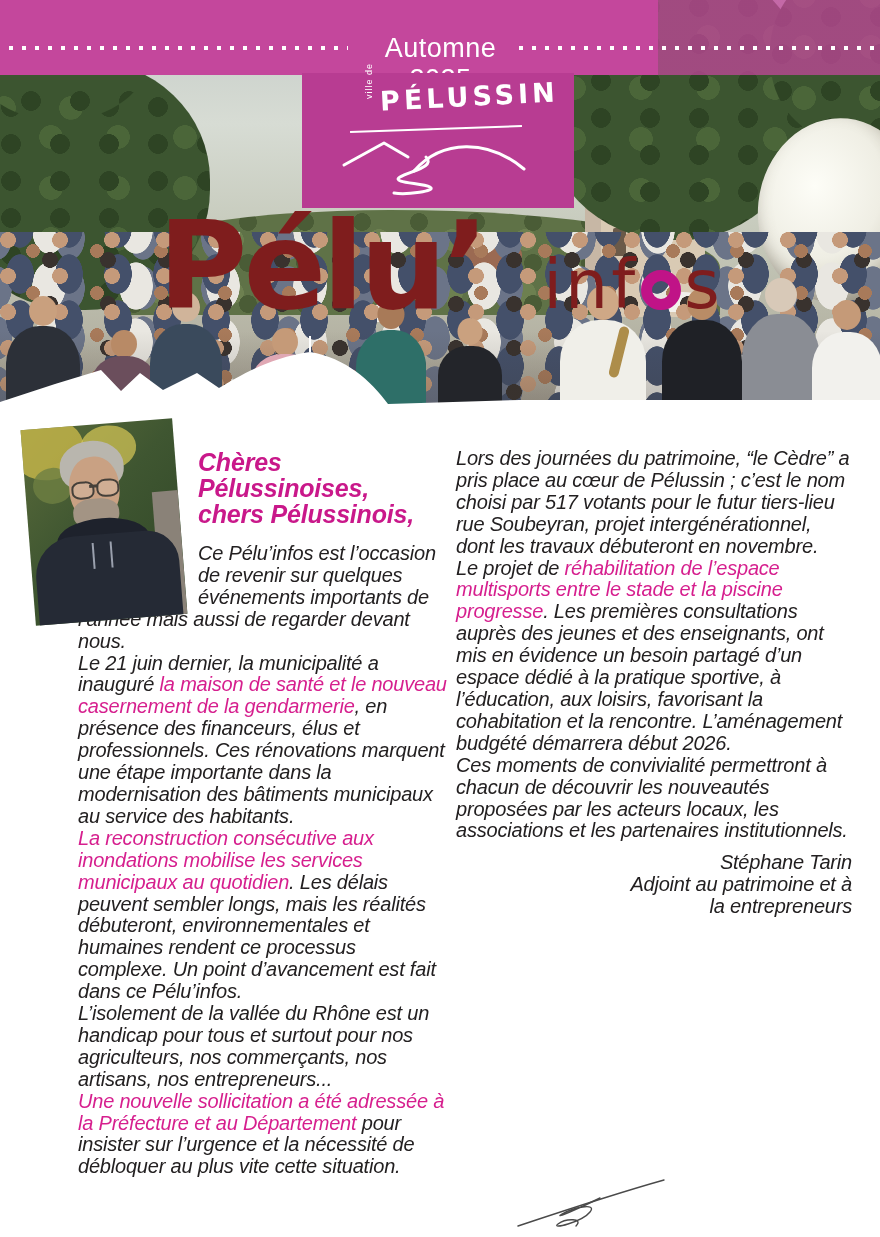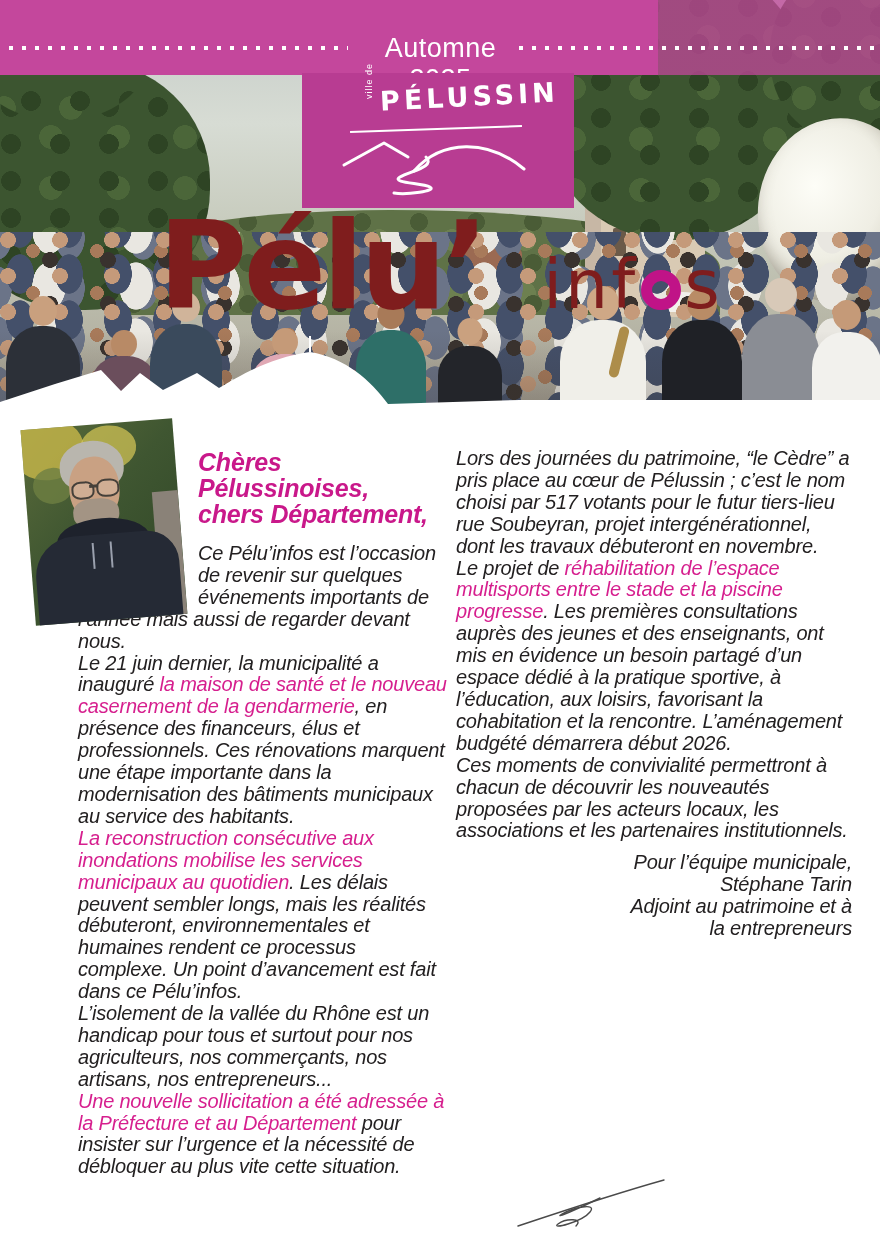--- a/index.html
+++ b/index.html
@@ -215,35 +215,34 @@
     <div class="p-el p-hood"></div>
     <div class="p-el p-hoodie"></div>
     <div class="p-el p-string" style="left:62px;top:118px;"></div>
     <div class="p-el p-string" style="left:80px;top:118px;"></div>
   </div>
 
   <section class="col col-left">
     <div class="portrait-spacer"></div>
     <h2 class="salutation">
       <span>Chères Pélussinoises,</span><br>
-      <span>chers Département,</span>
+      <span>chers Pélussinois,</span>
     </h2>
     <p><span>Ce Pélu’infos  est l’occasion de revenir sur quelques événements importants de l’année mais aussi de regarder devant nous.</span></p>
     <p><span>Le 21 juin dernier, la municipalité a inauguré </span><span class="hl">la maison de santé et le nouveau casernement de la gendarmerie</span><span>, en présence des financeurs, élus et professionnels. Ces rénovations marquent une étape importante dans la modernisation des bâtiments municipaux au service des habitants.</span></p>
     <p><span class="hl">La reconstruction consécutive aux inondations mobilise les services municipaux au quotidien</span><span>. Les délais peuvent sembler longs, mais les réalités débuteront, environnementales et humaines rendent ce processus complexe. Un point d’avancement est fait dans ce Pélu’infos.</span></p>
     <p><span>L’isolement de la vallée du Rhône est un handicap pour tous et surtout pour nos agriculteurs, nos commerçants, nos artisans, nos entrepreneurs...</span></p>
     <p><span class="hl">Une nouvelle sollicitation a été adressée à la Préfecture et au Département</span><span> pour insister sur l’urgence et la nécessité de débloquer au plus vite cette situation.</span></p>
   </section>
 
   <section class="col col-right">
     <p><span>Lors des journées du patrimoine, “le Cèdre” a pris place au cœur de Pélussin ; c’est le nom choisi par 517 votants pour le futur tiers-lieu rue Soubeyran, projet intergénérationnel, dont les travaux débuteront en novembre.</span></p>
     <p><span>Le projet de </span><span class="hl">réhabilitation de l’espace multisports entre le stade et la piscine progresse</span><span>. Les premières consultations auprès des jeunes et des enseignants, ont mis en évidence un besoin partagé d’un espace dédié à la pratique sportive, à l’éducation, aux loisirs, favorisant la cohabitation et la rencontre. L’aménagement budgété démarrera début 2026.</span></p>
     <p><span>Ces moments de convivialité permettront à chacun de découvrir les nouveautés proposées par les acteurs locaux, les associations et les partenaires institutionnels.</span></p>
     <div class="signature">
-      <div>Pour l’équipe municipale,</div>
       <div>Stéphane Tarin</div>
       <div>Adjoint au patrimoine et à</div>
       <div>la entrepreneurs</div>
     </div>
   </section>
 
   <svg class="sig-scribble" width="180" height="64" viewBox="0 0 180 64" fill="none" stroke="#4a4a4a" stroke-width="1.4" stroke-linecap="round">
     <path d="M4,58 C40,46 100,26 150,12"></path>
     <path d="M86,30 C66,40 38,52 48,46 C58,40 84,34 76,44 C68,54 36,62 44,56 C52,50 70,50 62,58"></path>
   </svg>

